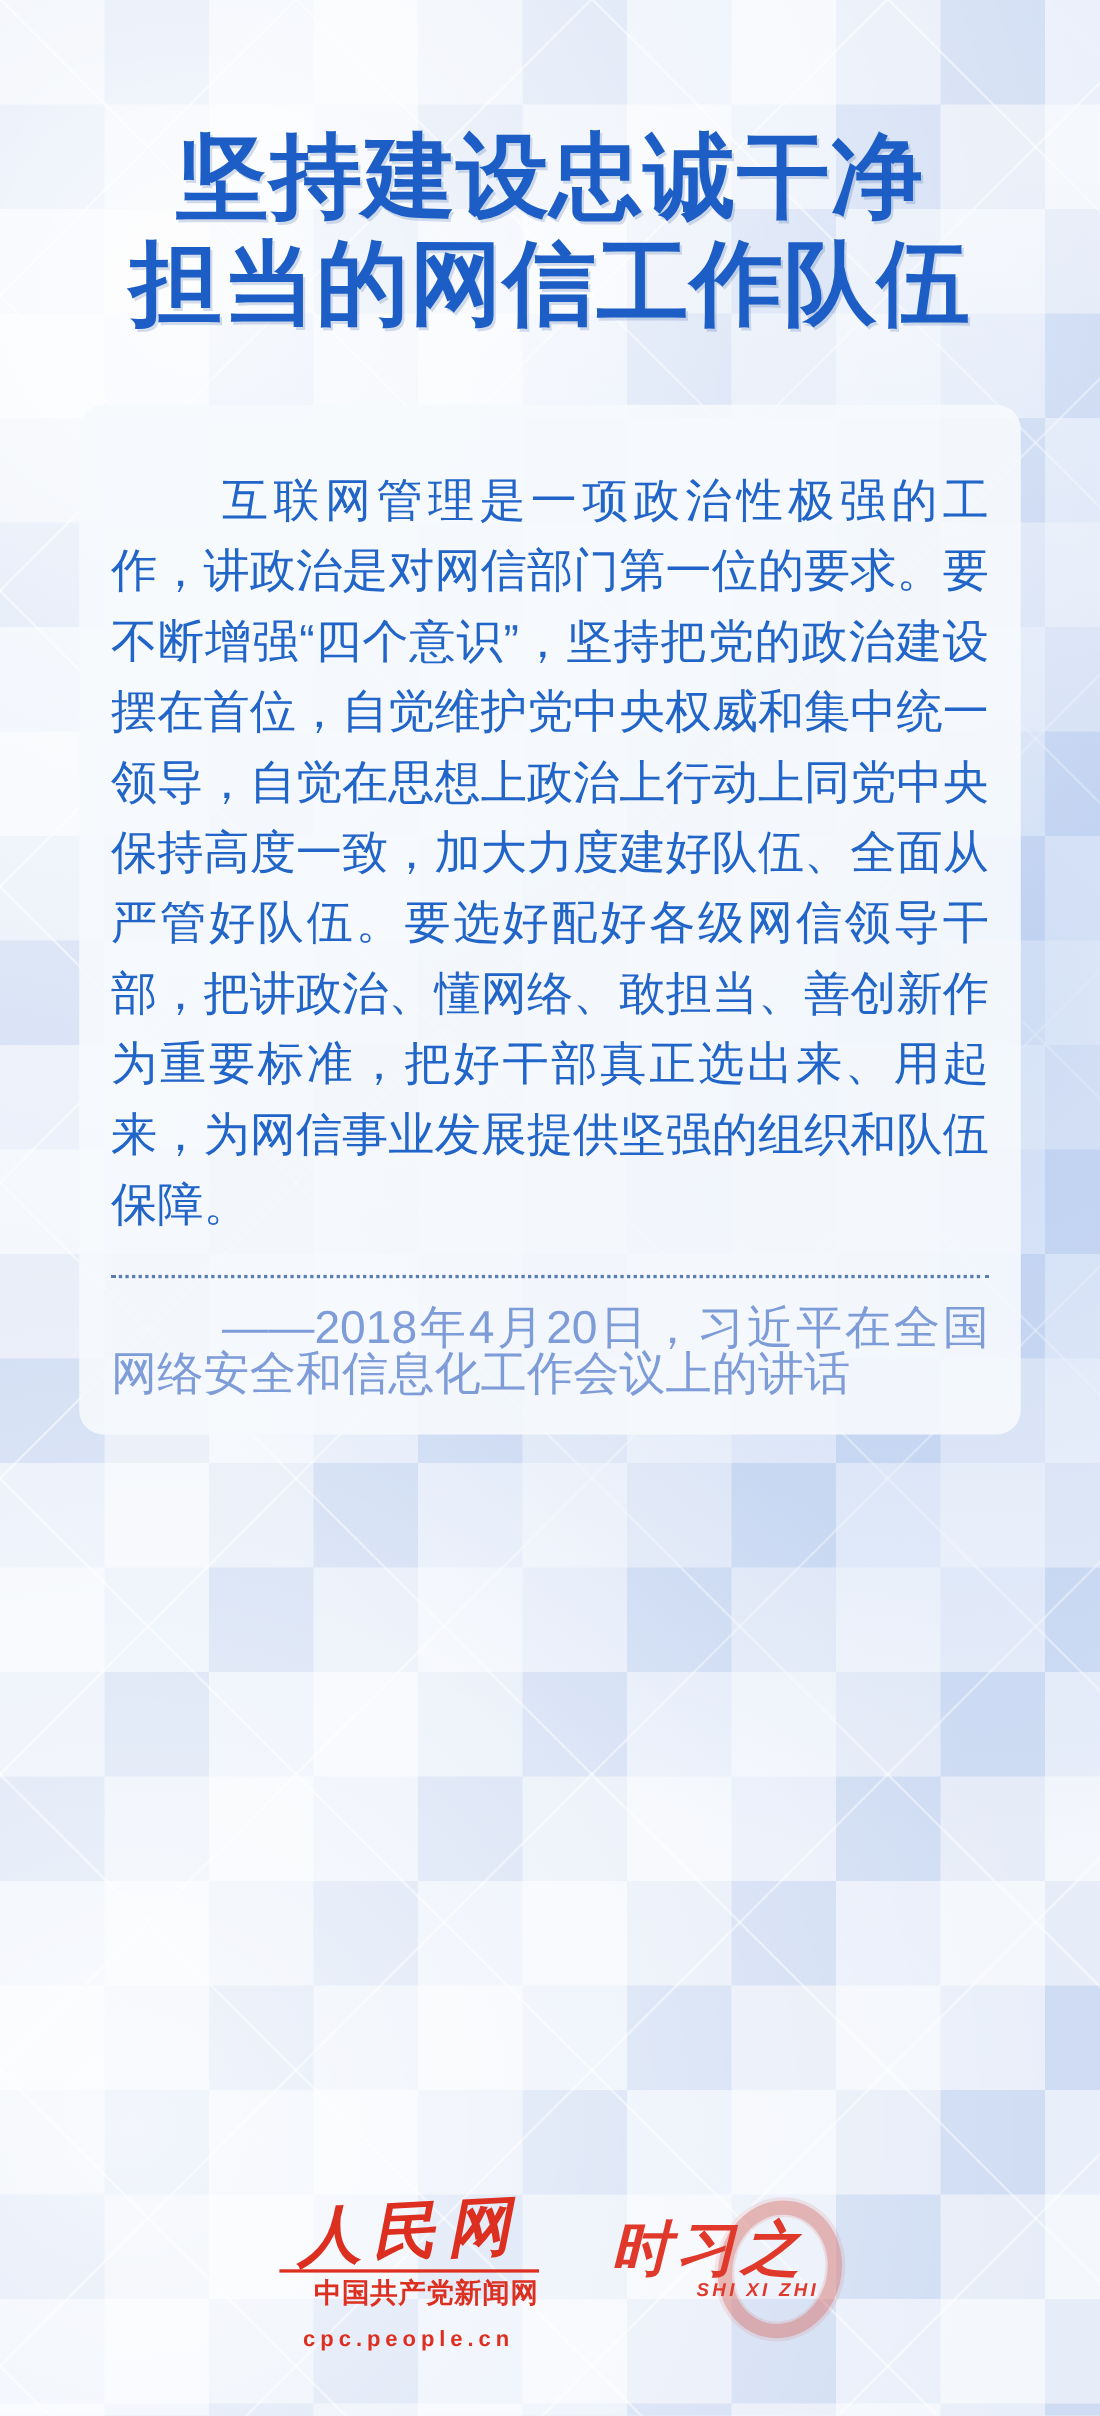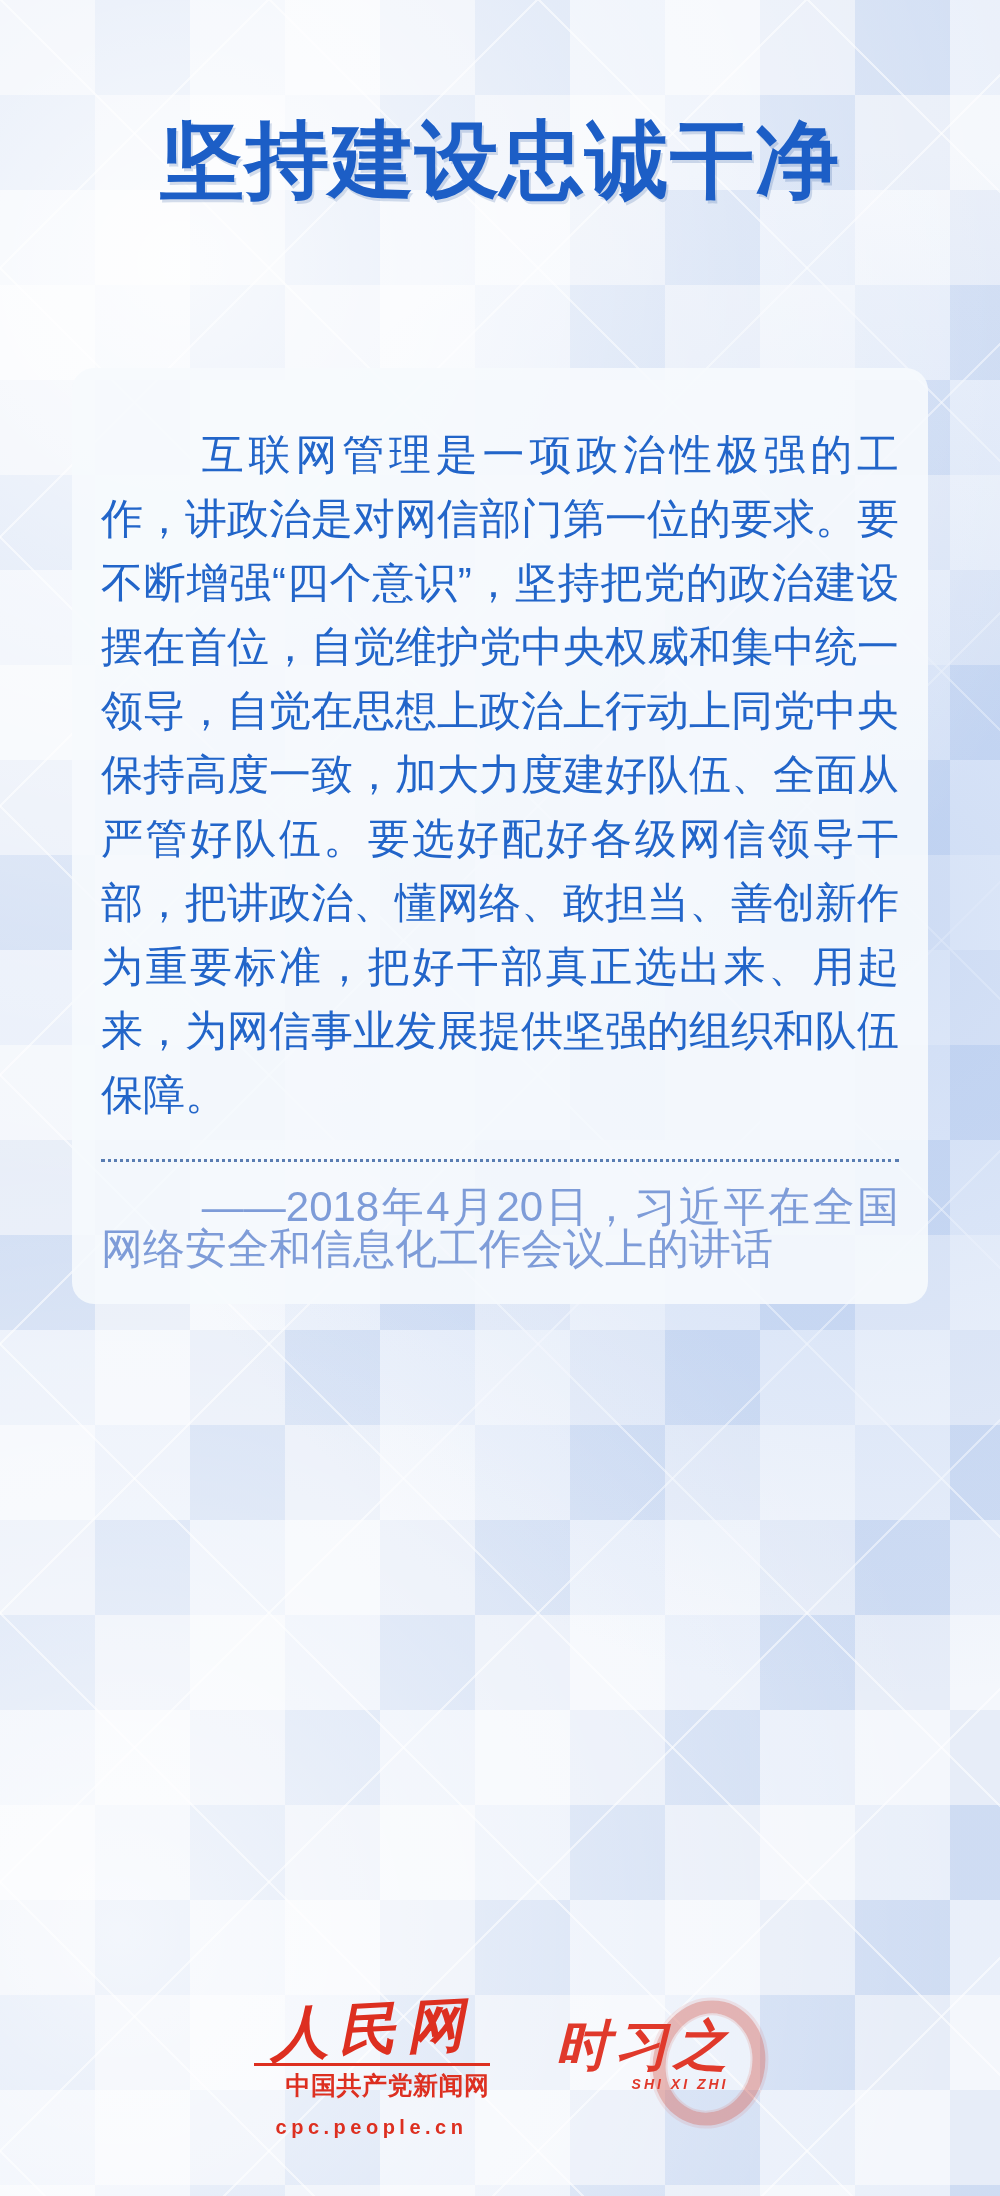--- a/index.html
+++ b/index.html
@@ -151,35 +151,36 @@
   .shixizhi-wordmark {
     position: relative;
     font-size: 54px;
     line-height: 58px;
     font-weight: 700;
     font-style: italic;
     letter-spacing: 5px;
   }
   .shixizhi-romanized {
     position: absolute;
-    right: 18px;
+    right: 2px;
     bottom: -18px;
-    font-size: 14px;
+    font-size: 17px;
     font-weight: bold;
     font-style: italic;
     letter-spacing: 3px;
   }
 </style>
 </head>
 <body>
 
 <div class="poster">
 
   <div class="title-block">
     <div>坚持建设忠诚干净</div>
+    <div>担当的网信工作队伍</div>
   </div>
 
   <section class="quote-card card-1">
     <p class="quote-body">互联网管理是一项政治性极强的工作，讲政治是对网信部门第一位的要求。要不断增强“四个意识”，坚持把党的政治建设摆在首位，自觉维护党中央权威和集中统一领导，自觉在思想上政治上行动上同党中央保持高度一致，加大力度建好队伍、全面从严管好队伍。要选好配好各级网信领导干部，把讲政治、懂网络、敢担当、善创新作为重要标准，把好干部真正选出来、用起来，为网信事业发展提供坚强的组织和队伍保障。</p>
     <div class="dotted-divider"></div>
     <p class="quote-attribution">——2018年4月20日，习近平在全国网络安全和信息化工作会议上的讲话</p>
   </section>
 
 
   <footer class="footer-logos">

